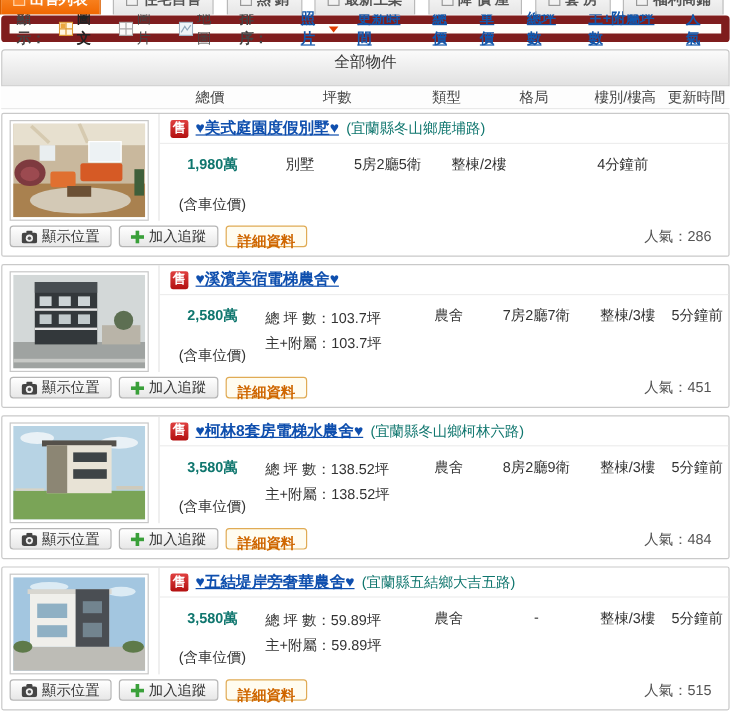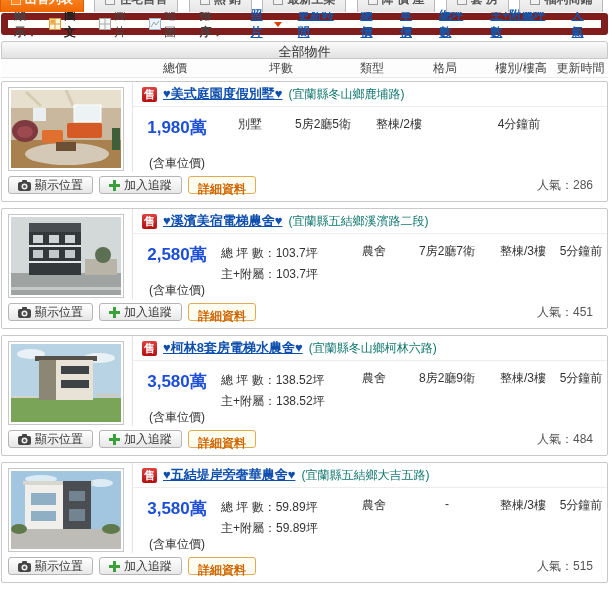--- a/index.html
+++ b/index.html
@@ -33,21 +33,21 @@
     padding:0 6px; background:#fffefb;
   }
   .tb-left, .tb-right { display:flex; align-items:center; }
   .tb-label { font-weight:bold; color:#444; }
   .disp-opt { display:inline-flex; align-items:center; gap:3px; margin-right:12px; cursor:pointer; color:#444; }
   .disp-opt.active { font-weight:bold; color:#222; }
   .sort-link { color:#1257ac; text-decoration:underline; font-weight:bold; margin-left:16px; cursor:pointer; display:inline-flex; align-items:center; gap:0; }
   .caret-down { width:0; height:0; border-left:4px solid transparent; border-right:4px solid transparent; border-top:5px solid #e03c00; display:inline-block; }
   
   .section-header {
-    margin:6px 1px 0 1px; height:18px; line-height:20px; text-align:center;
+    margin:6px 1px 0 1px; height:31px; line-height:20px; text-align:center;
     background:linear-gradient(#fbfbfb,#e1e1e1);
     border:1px solid #c8c8c8; border-radius:3px 3px 0 0;
     font-size:13px; color:#333;
   }
   .col-header { display:flex; align-items:center; height:19px; margin:0 1px; color:#444; background:#fdfdfd; border-bottom:1px solid #e9e9e9; }
   .sp-thumb { width:130px; }
   .c-price { width:88px; text-align:center; }
   .c-area  { width:124px; }
   .c-area.hdr { text-align:center; }
   .c-type  { width:58px; text-align:center; }
@@ -63,21 +63,21 @@
   .content { flex:1; border-left:1px solid #e4e4e4; }
   .title-row { height:25px; display:flex; align-items:center; gap:6px; padding-left:9px; border-bottom:1px solid #ededed; }
   .badge {
     width:15px; height:15px; line-height:15px; text-align:center; flex:0 0 15px;
     background:linear-gradient(#e04040,#b31010); color:#fff;
     font-size:11px; font-weight:bold; border-radius:2px;
   }
   .title-link { color:#0f4fae; font-weight:bold; font-size:13px; text-decoration:underline; cursor:pointer; }
   .loc { color:#0f766e; }
   .data-row { display:flex; padding-top:9px; }
-  .price { font-weight:bold; font-size:17px; color:#1d4ed8; }
+  .price { font-weight:bold; font-size:12px; color:#0f766e; }
   .price-note { margin-top:16px; color:#333; }
   .c-area div { line-height:21px; }
   
   .btn-row { display:flex; align-items:center; gap:6px; padding:4px 8px 7px 6px; }
   .btn {
     display:inline-flex; align-items:center; gap:4px; height:18px;
     border:1px solid #b5b5b5; border-radius:3px;
     background:linear-gradient(#ffffff,#e7e7e7);
     padding:0 9px; font-size:12px; color:#333; cursor:pointer;
     font-family:inherit;
@@ -263,21 +263,20 @@
             <rect x="18" y="44" width="52" height="2" fill="#e6e6e6"></rect>
           <rect x="74" y="42" width="32" height="16" fill="#b9b4a8"></rect>
             <circle cx="92" cy="38" r="8" fill="#5d6f52"></circle>
         </svg>
       </div>
     </div>
     <div class="content">
       <div class="title-row">
         <span class="badge">售</span>
         <span class="title-link">♥溪濱美宿電梯農舍♥</span>
-        <span class="loc">(宜蘭縣五結鄉溪濱路二段)</span>
       </div>
       <div class="data-row">
         <div class="c-price">
           <div class="price">2,580萬</div>
           <div class="price-note">(含車位價)</div>
         </div>
         <div class="c-area">
           <div><span>總 坪 數：</span><span>103.7坪</span></div>
           <div><span>主+附屬：</span><span>103.7坪</span></div>
         </div>

